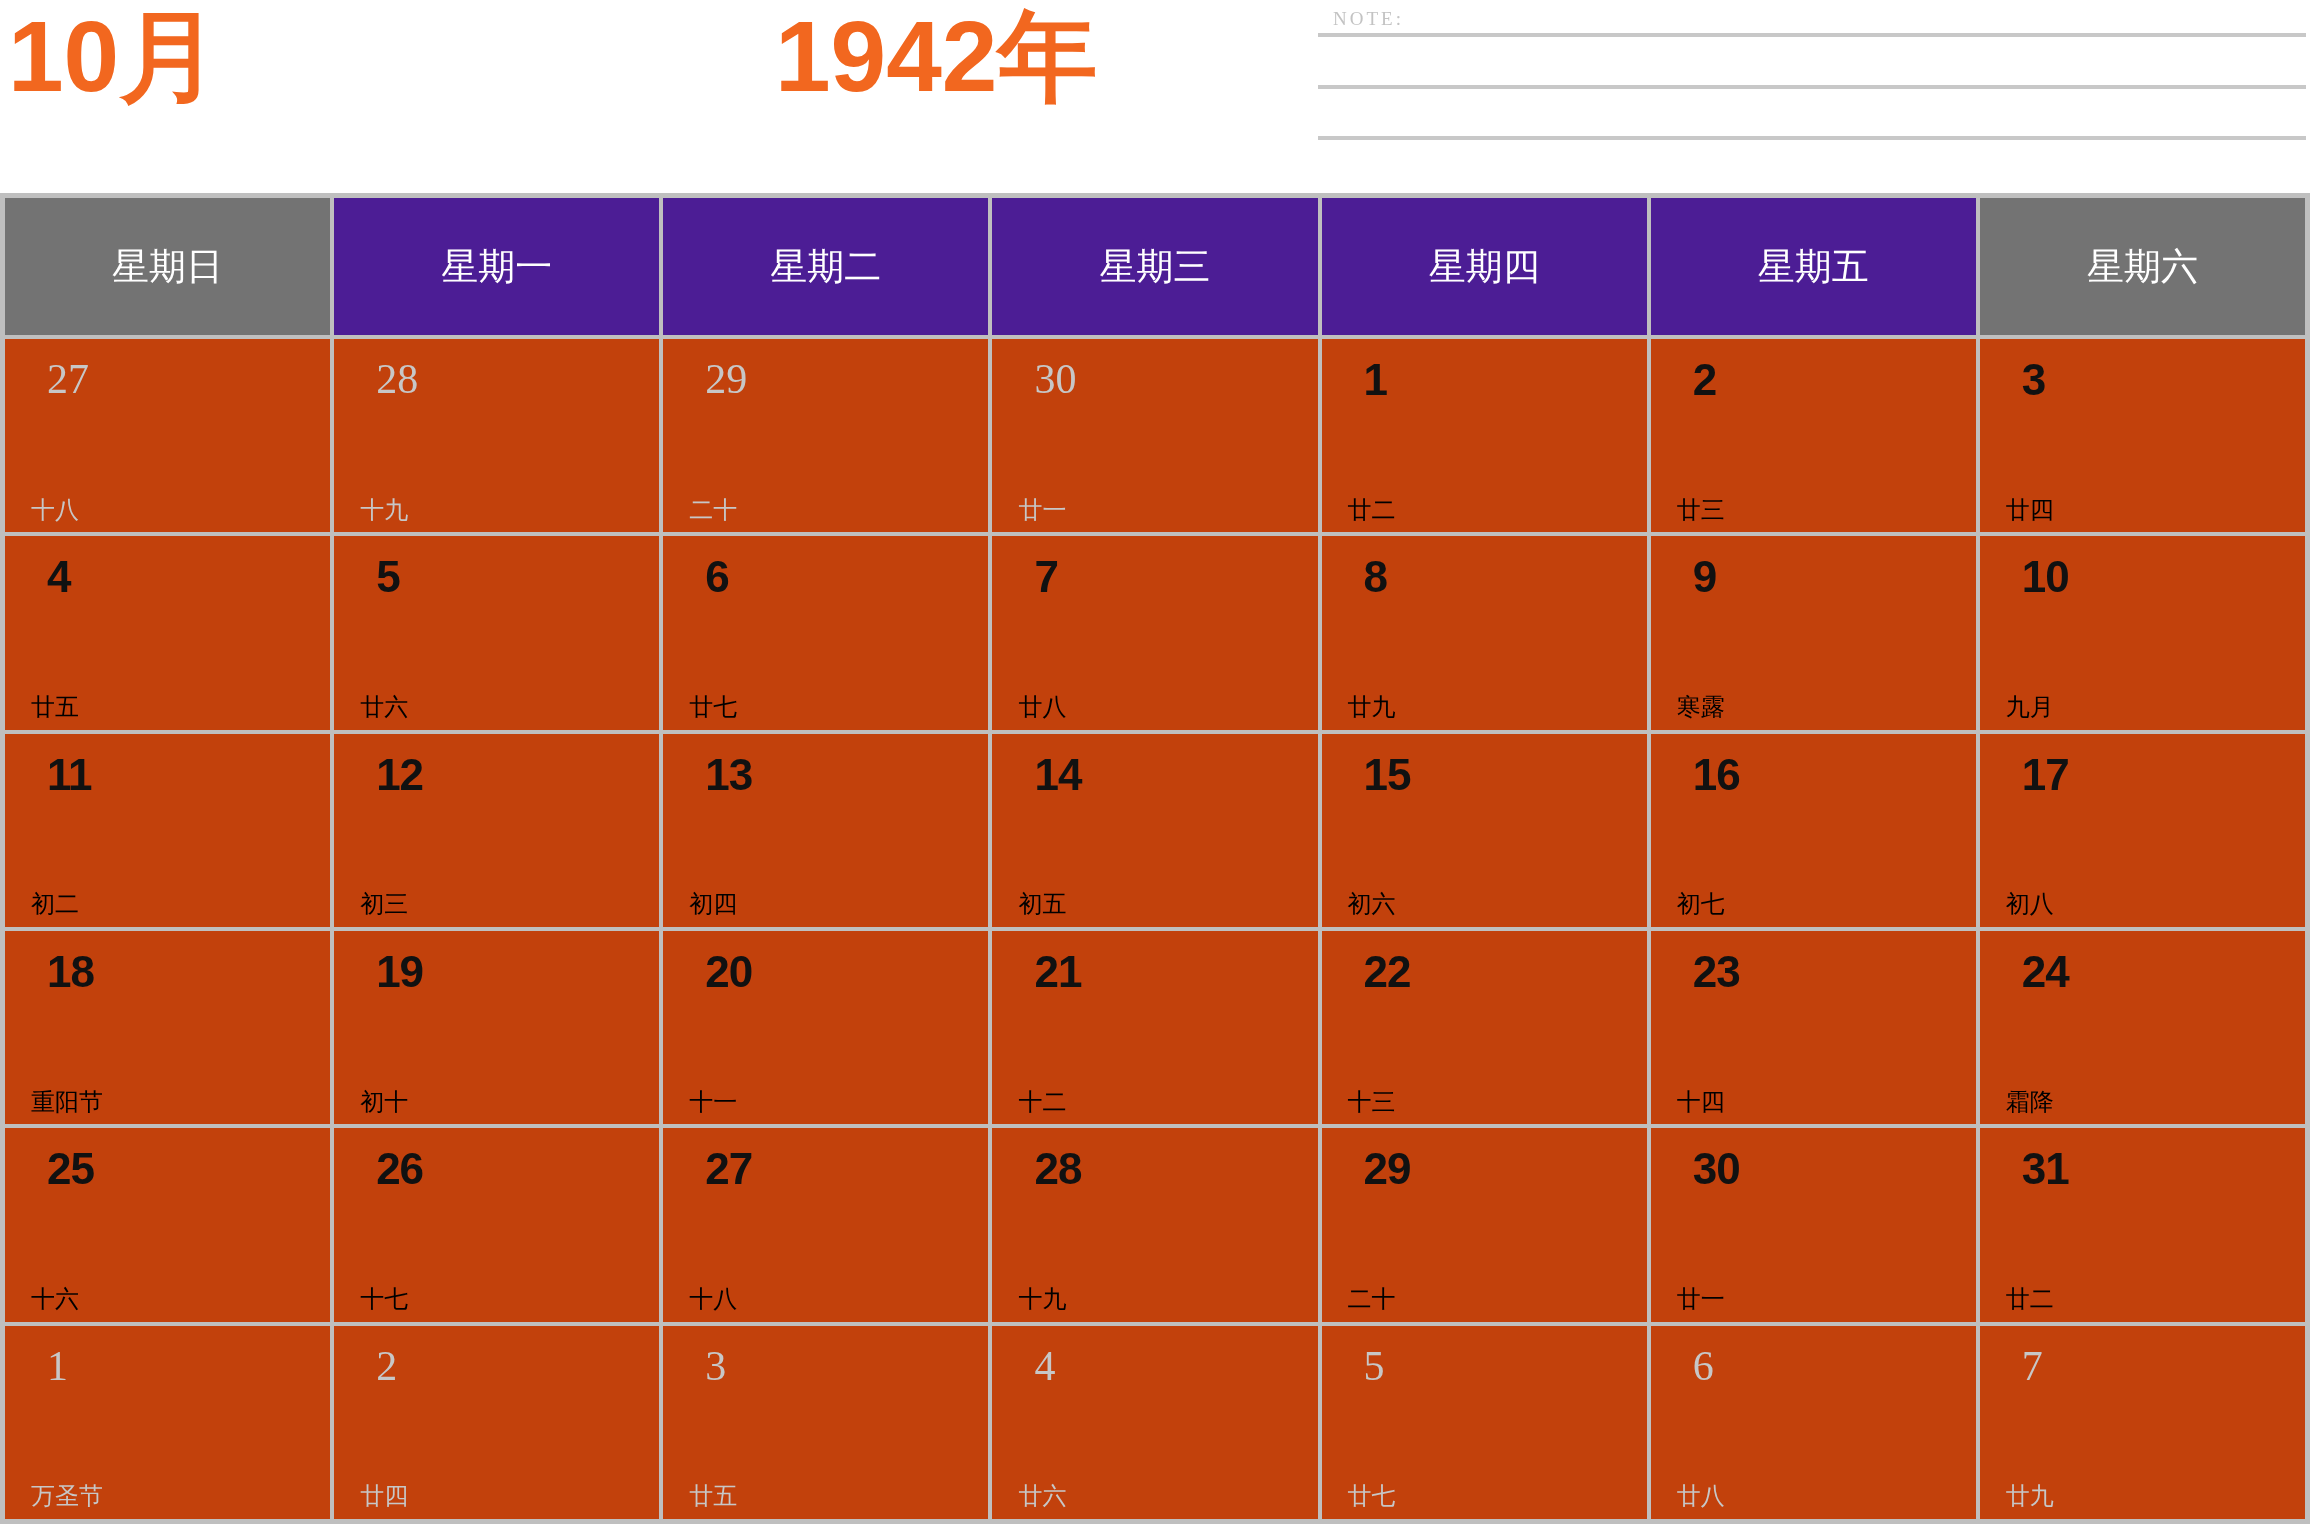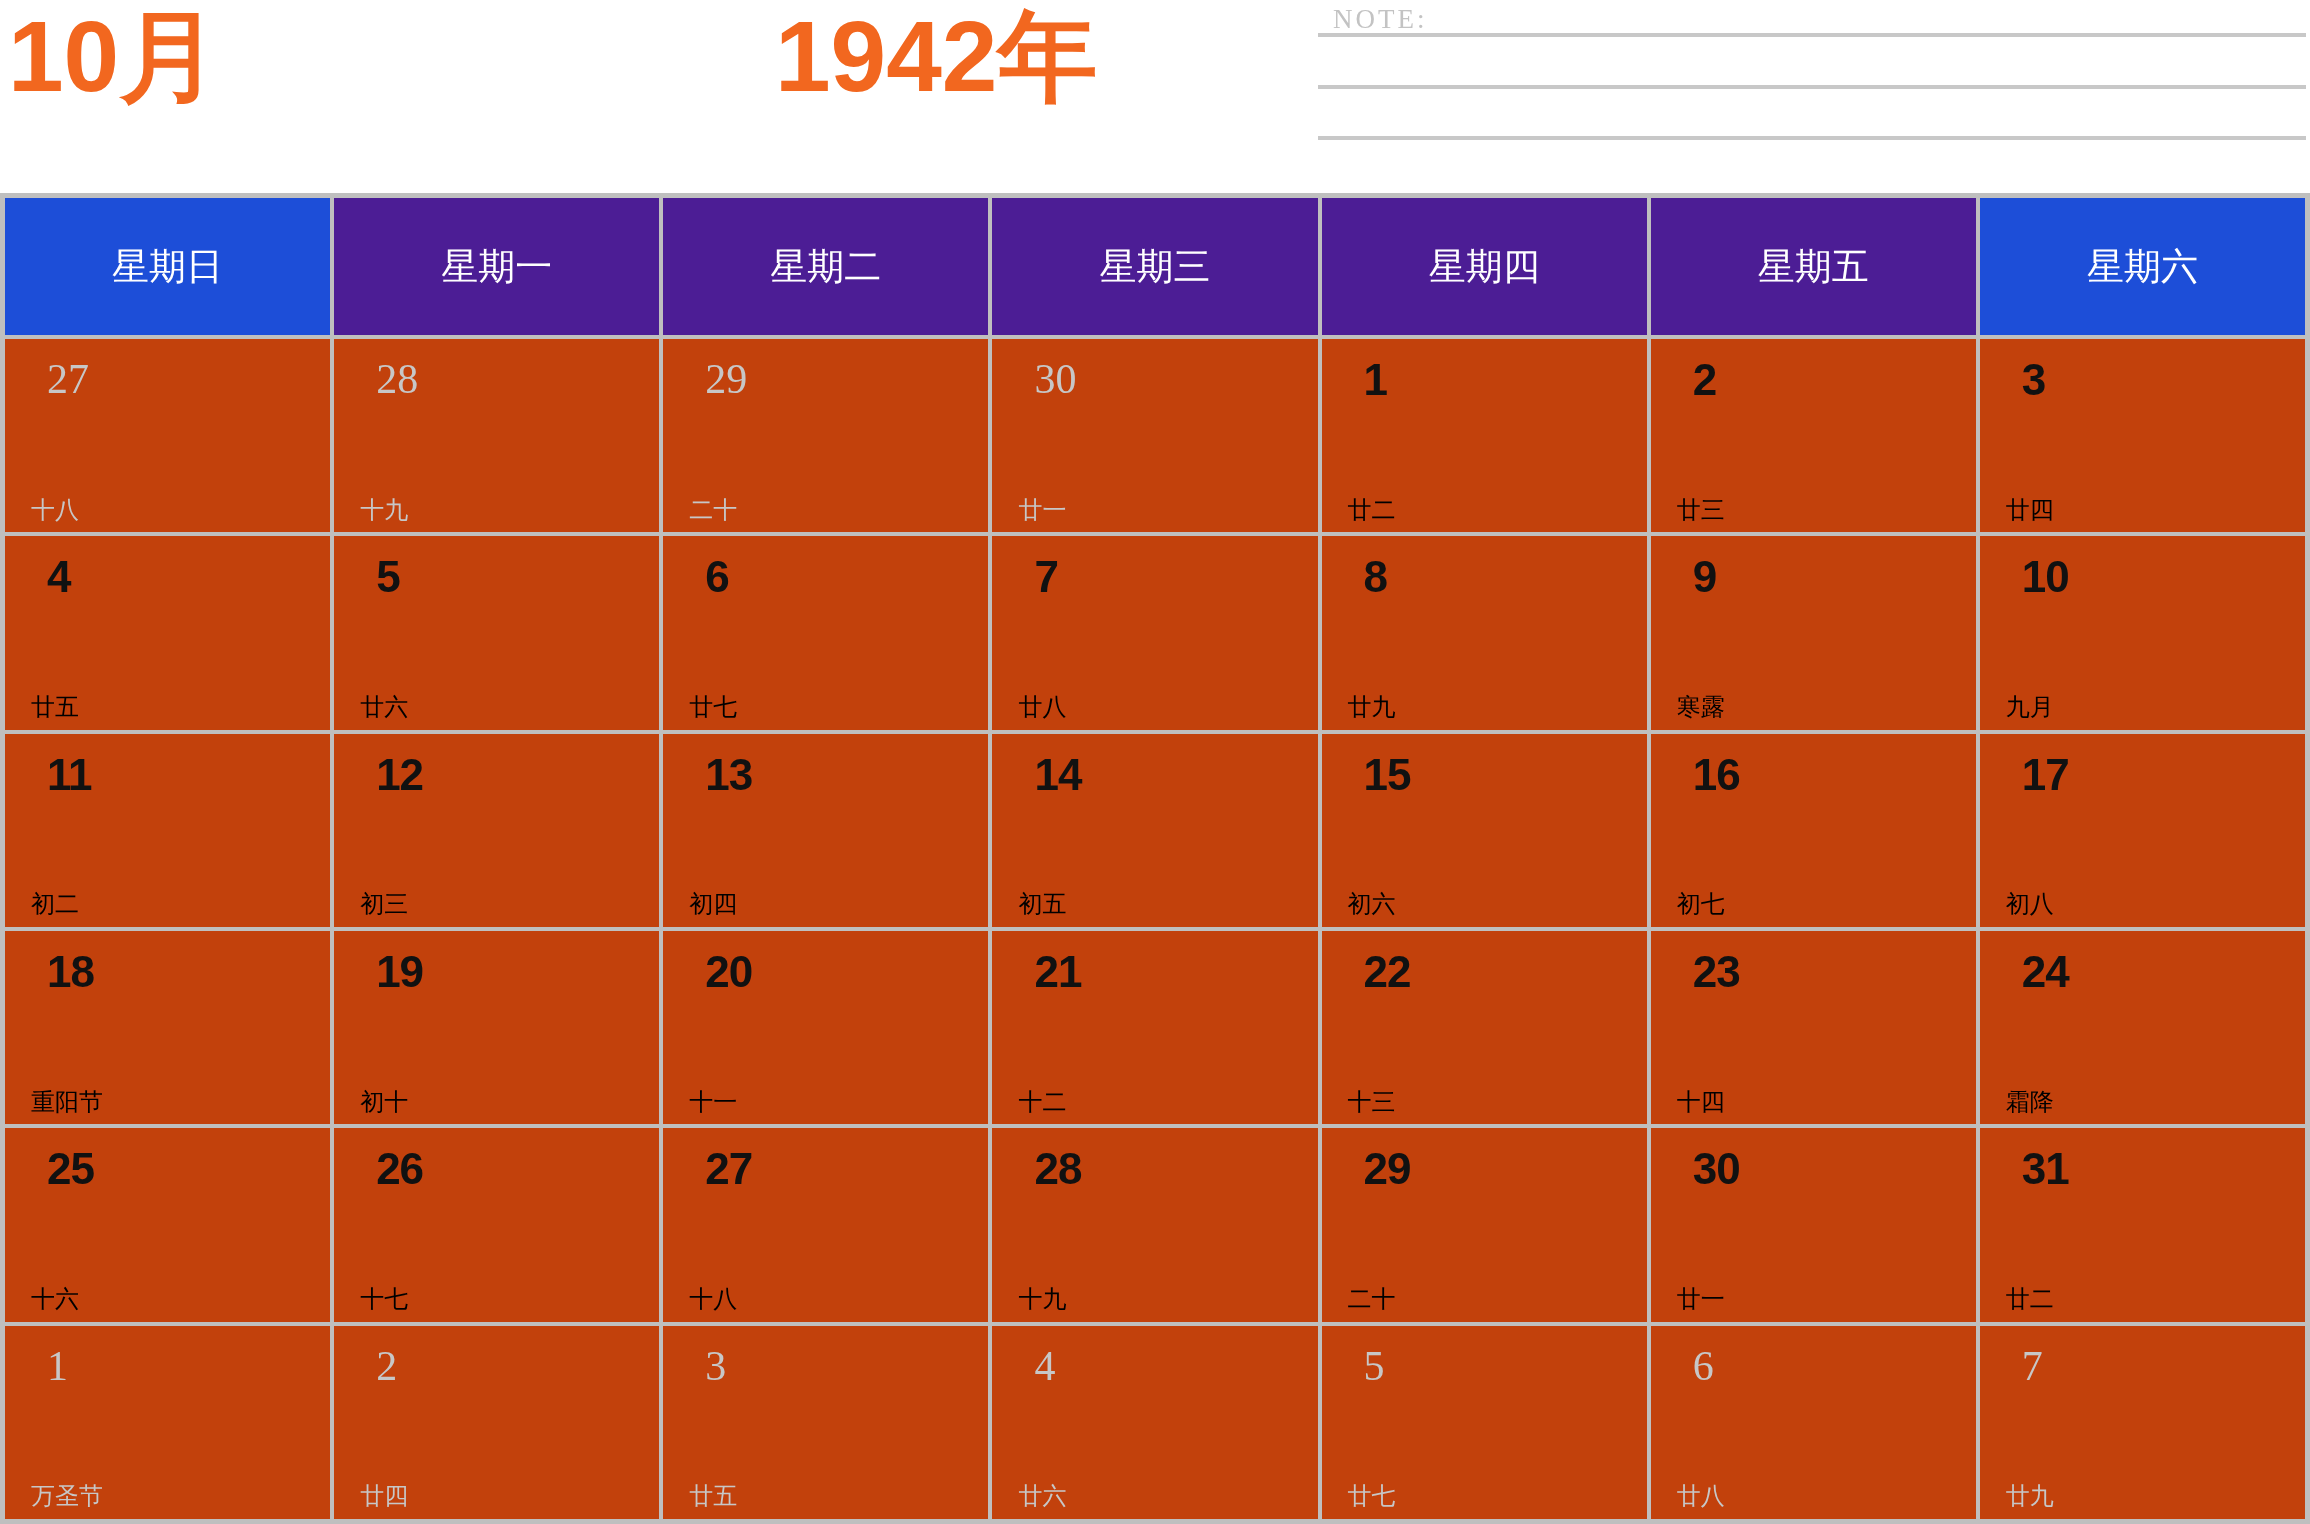--- a/index.html
+++ b/index.html
@@ -10,41 +10,41 @@
   
   .title{
     position:absolute;top:2px;font-size:100px;line-height:108px;
     font-weight:700;color:#F2671F;letter-spacing:0;white-space:nowrap;
   }
   .title-month{left:8px;}
   .title-year{left:775px;}
   
   .note-label{
     position:absolute;left:1333px;top:4px;
-    font-family:"Liberation Serif",serif;font-size:27px;line-height:30px;
+    font-family:"Liberation Serif",serif;font-size:19px;line-height:30px;
     color:#C3C3C3;letter-spacing:3px;
   }
   .note-line{
     position:absolute;left:1318px;width:988px;height:4px;background:#C8C8C8;
   }
   .note-line.l1{top:33px}
   .note-line.l2{top:85px}
   .note-line.l3{top:136px}
   
   .calendar{
     position:absolute;left:0;top:193px;width:2310px;height:1331px;
     box-sizing:border-box;background:#BFBFBF;padding:5px;
     display:grid;grid-template-columns:repeat(7,1fr);
     grid-template-rows:137px repeat(6,1fr);gap:4px;
   }
   .wd{
     display:flex;align-items:center;justify-content:center;
     font-family:"Liberation Serif",serif;font-size:37px;color:#FFFFFF;
   }
-  .wd.orange{background:#1d4ed8;}
+  .wd.orange{background:#737373;}
   .wd.blue{background:#4c1d95;}
   .cell{position:relative;background:#c2410c;}
   .cell .num{
     position:absolute;left:42px;top:16px;
     font-family:"Liberation Sans",sans-serif;font-weight:700;
     font-size:44px;line-height:1.15;color:#111111;letter-spacing:-1px;
   }
   .cell .lunar{
     position:absolute;left:26px;bottom:8px;
     font-family:"Liberation Serif",serif;font-size:24px;line-height:1.15;

